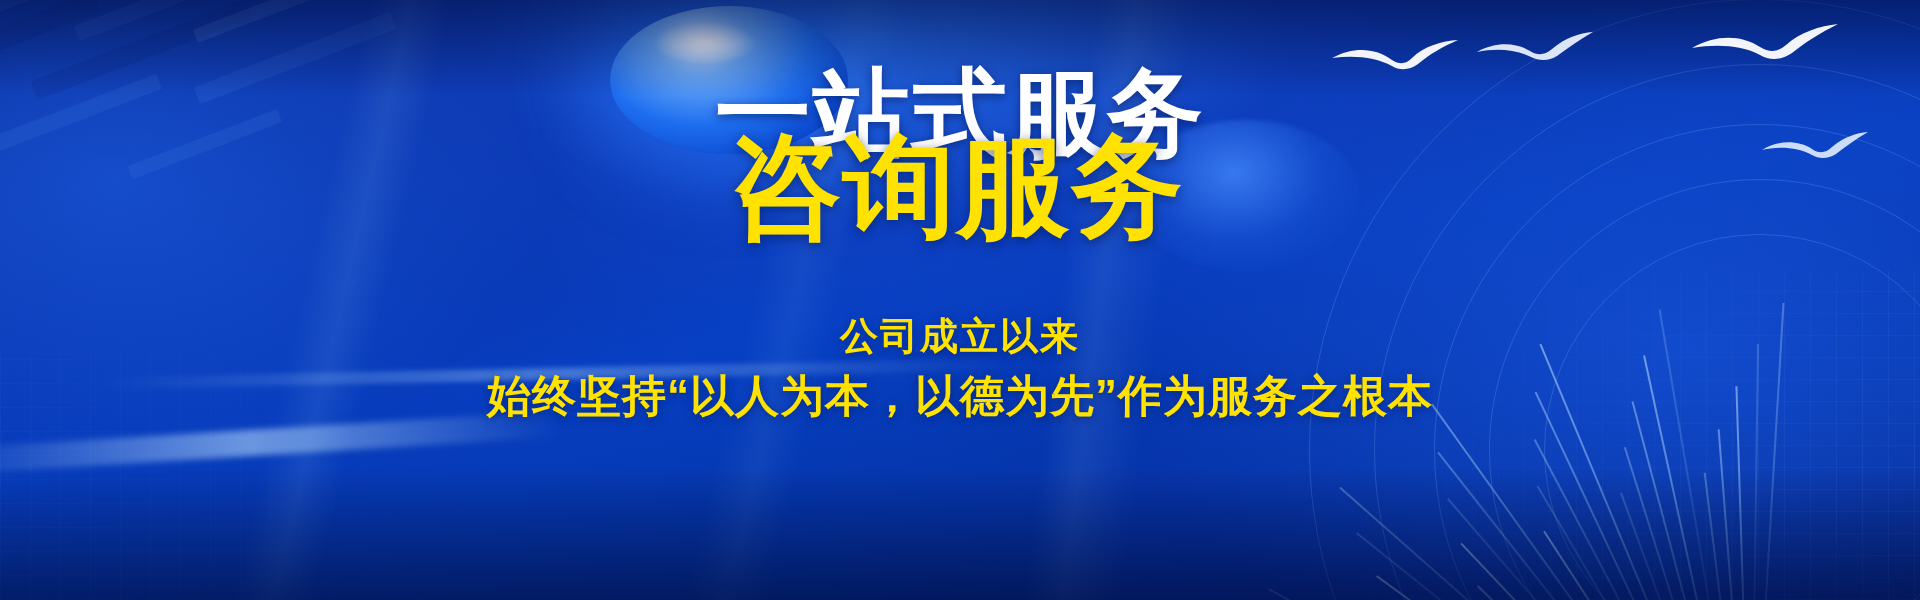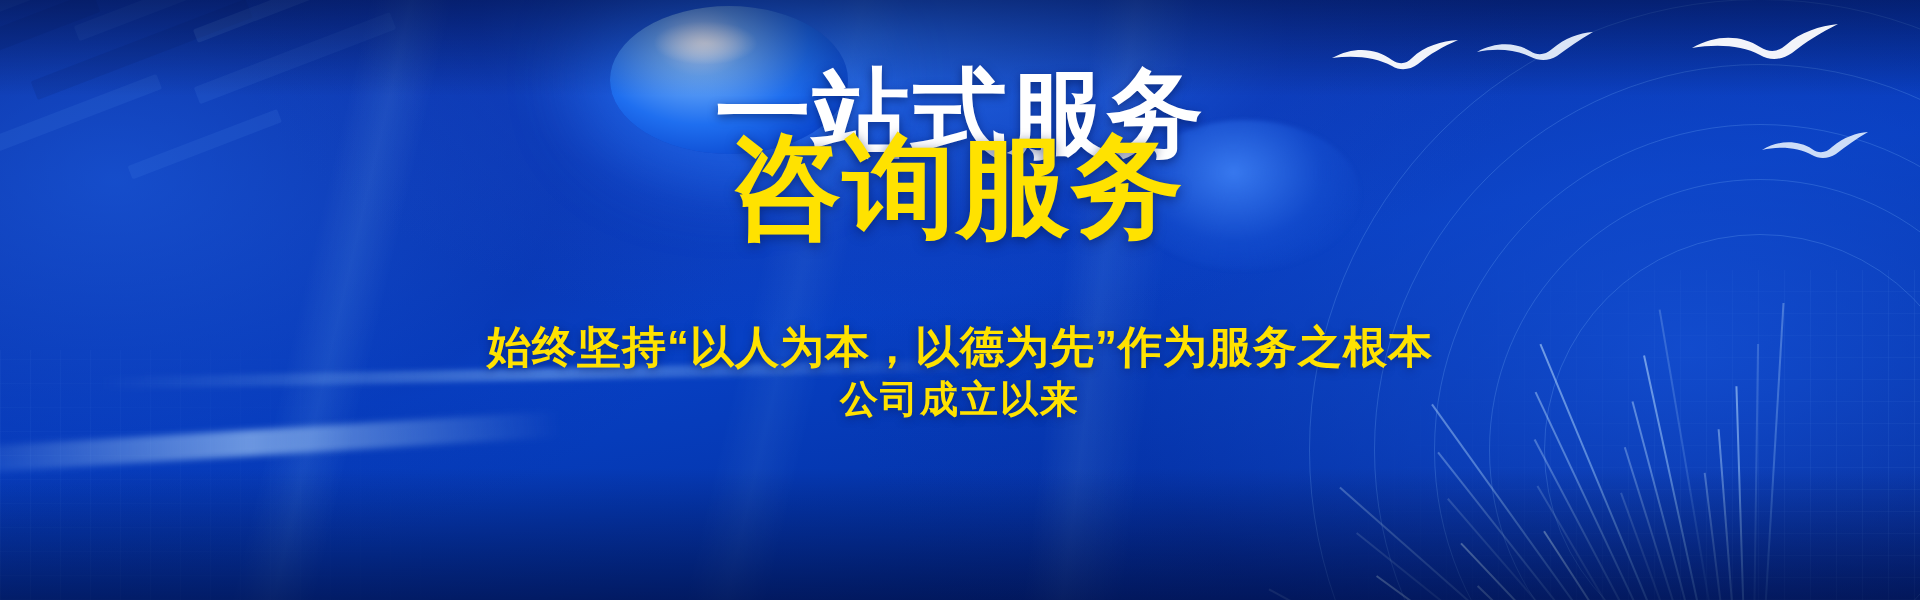--- a/index.html
+++ b/index.html
@@ -232,17 +232,17 @@
       </svg>
     </div>
   </div>
 
   <div class="headline">
     <span class="hl-white">一站式服务</span>
     <span class="hl-yellow">咨询服务</span>
   </div>
 
   <div class="body-copy">
+    <span class="bline l1">公司成立以来</span>
     <span class="bline l2">始终坚持“以人为本，以德为先”作为服务之根本</span>
-    <span class="bline l1">公司成立以来</span>
   </div>
 
 </div>
 
 </body></html>

